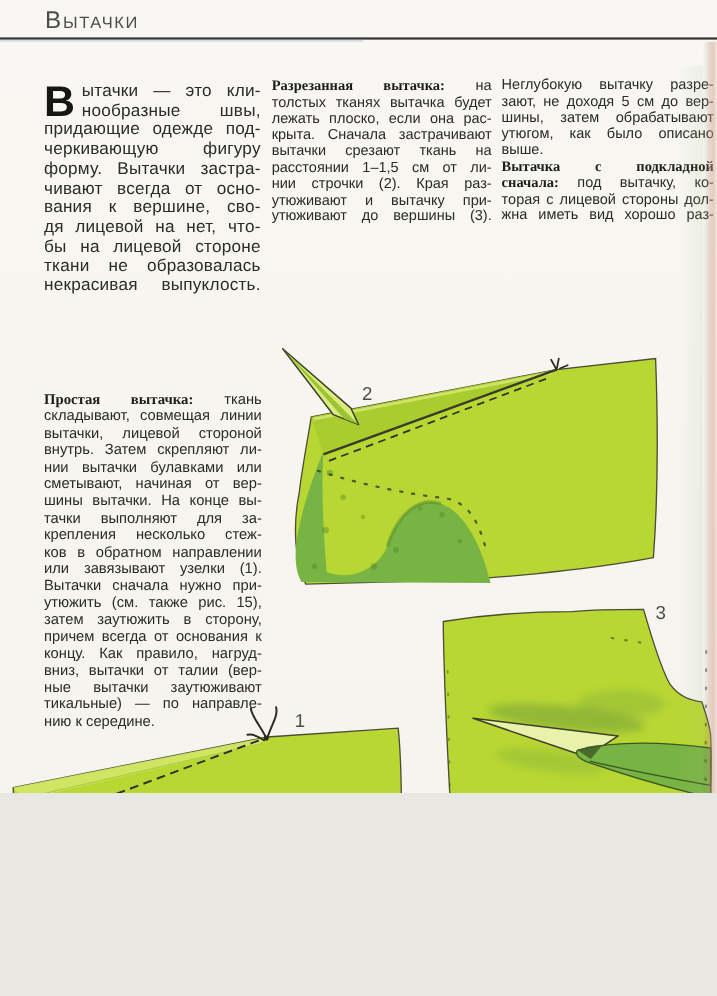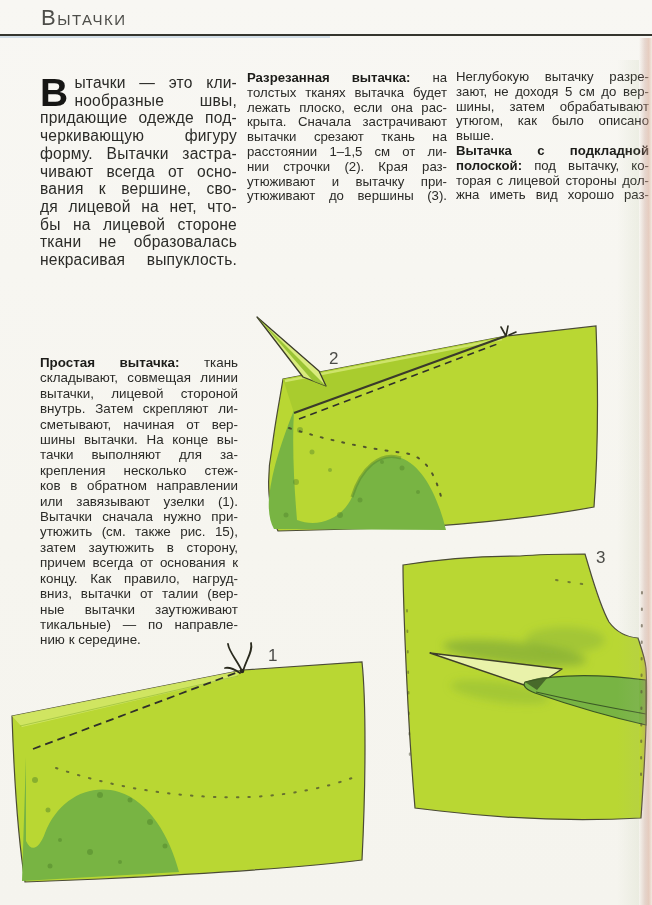--- a/index.html
+++ b/index.html
@@ -1,31 +1,31 @@
 <!DOCTYPE html>
 <html><head>
 <meta charset="utf-8">
 <style>
   html,body{margin:0;padding:0;}
   body{background:#e8e7e2;font-family:"Liberation Sans",sans-serif;}
-  .page{position:relative;width:652px;height:905px;background:linear-gradient(180deg,#f8f7f3 0%,#f6f5ef 60%,#f5f4ee 100%);overflow:hidden;margin:0 auto;}
+  .page{position:relative;width:652px;height:721px;background:linear-gradient(180deg,#f8f7f3 0%,#f6f5ef 60%,#f5f4ee 100%);overflow:hidden;margin:0 auto;}
   
   .title{position:absolute;left:41px;top:5px;margin:0;font-size:22px;font-weight:400;
          font-variant:small-caps;letter-spacing:1.5px;color:#4d4d49;}
   .rule{position:absolute;left:0;top:34px;width:652px;height:2px;background:#35352e;}
   .rule-glint{position:absolute;left:0;top:36px;width:330px;height:2px;background:rgba(140,175,210,.35);}
   .edge-right{position:absolute;right:0;top:38px;bottom:0;width:13px;
       background:linear-gradient(90deg,rgba(0,0,0,0) 0%,rgba(190,140,125,.30) 45%,rgba(215,170,150,.55) 75%,rgba(238,222,210,.55) 100%);}
   .edge-curve{position:absolute;right:13px;top:60px;bottom:0;width:22px;
       background:linear-gradient(90deg,rgba(0,0,0,0),rgba(170,185,140,.14));}
   
   .col{position:absolute;color:#2b2b28;}
   .col .tline{white-space:nowrap;}
   .jl{text-align:justify;text-align-last:justify;white-space:normal !important;}
-  .b{font-weight:700;color:#1d1d1a;}
+  .b{font-weight:700;color:#1d1d1a;font-family:Liberation Serif, serif;}
   .intro{left:40px;top:74px;width:197px;font-size:15.6px;line-height:17.7px;letter-spacing:.2px;}
   .c2{left:247px;top:71px;width:200px;font-size:13.2px;line-height:14.8px;}
   .c3{left:456px;top:70px;width:193px;font-size:13.2px;line-height:14.8px;}
   .simple{left:40px;top:355px;width:198px;font-size:13.4px;line-height:15.4px;}
   .dropcap{float:left;font-weight:700;font-size:39px;line-height:31px;padding:3px 6px 0 0;color:#161614;}
   
   .fig{position:absolute;}
   .fig svg{display:block;}
   .fig-label{position:absolute;font-size:17px;color:#4c4c48;}
 </style>
@@ -70,32 +70,33 @@
   </section>
 
   <section class="col c3">
     <div>
         <div class="tline jl"><span>Неглубокую вытачку разре-</span></div>
         <div class="tline jl"><span>зают, не доходя 5 см до вер-</span></div>
         <div class="tline jl"><span>шины, затем обрабатывают</span></div>
         <div class="tline jl"><span>утюгом, как было описано</span></div>
         <div class="tline"><span>выше.</span></div>
         <div class="tline jl"><span class="b">Вытачка с подкладной</span></div>
-        <div class="tline jl"><span class="b">полоской:</span><span> под вытачку, ко-</span></div>
+        <div class="tline jl"><span class="b">сначала:</span><span> под вытачку, ко-</span></div>
         <div class="tline jl"><span>торая с лицевой стороны дол-</span></div>
         <div class="tline jl"><span>жна иметь вид хорошо раз-</span></div>
       </div>
   </section>
 
   <section class="col simple">
     <div>
         <div class="tline jl"><span class="b">Простая вытачка:</span><span> ткань</span></div>
         <div class="tline jl"><span>складывают, совмещая линии</span></div>
         <div class="tline jl"><span>вытачки, лицевой стороной</span></div>
         <div class="tline jl"><span>внутрь. Затем скрепляют ли-</span></div>
+        <div class="tline jl"><span>нии вытачки булавками или</span></div>
         <div class="tline jl"><span>сметывают, начиная от вер-</span></div>
         <div class="tline jl"><span>шины вытачки. На конце вы-</span></div>
         <div class="tline jl"><span>тачки выполняют для за-</span></div>
         <div class="tline jl"><span>крепления несколько стеж-</span></div>
         <div class="tline jl"><span>ков в обратном направлении</span></div>
         <div class="tline jl"><span>или завязывают узелки (1).</span></div>
         <div class="tline jl"><span>Вытачки сначала нужно при-</span></div>
         <div class="tline jl"><span>утюжить (см. также рис. 15),</span></div>
         <div class="tline jl"><span>затем заутюжить в сторону,</span></div>
         <div class="tline jl"><span>причем всегда от основания к</span></div>

